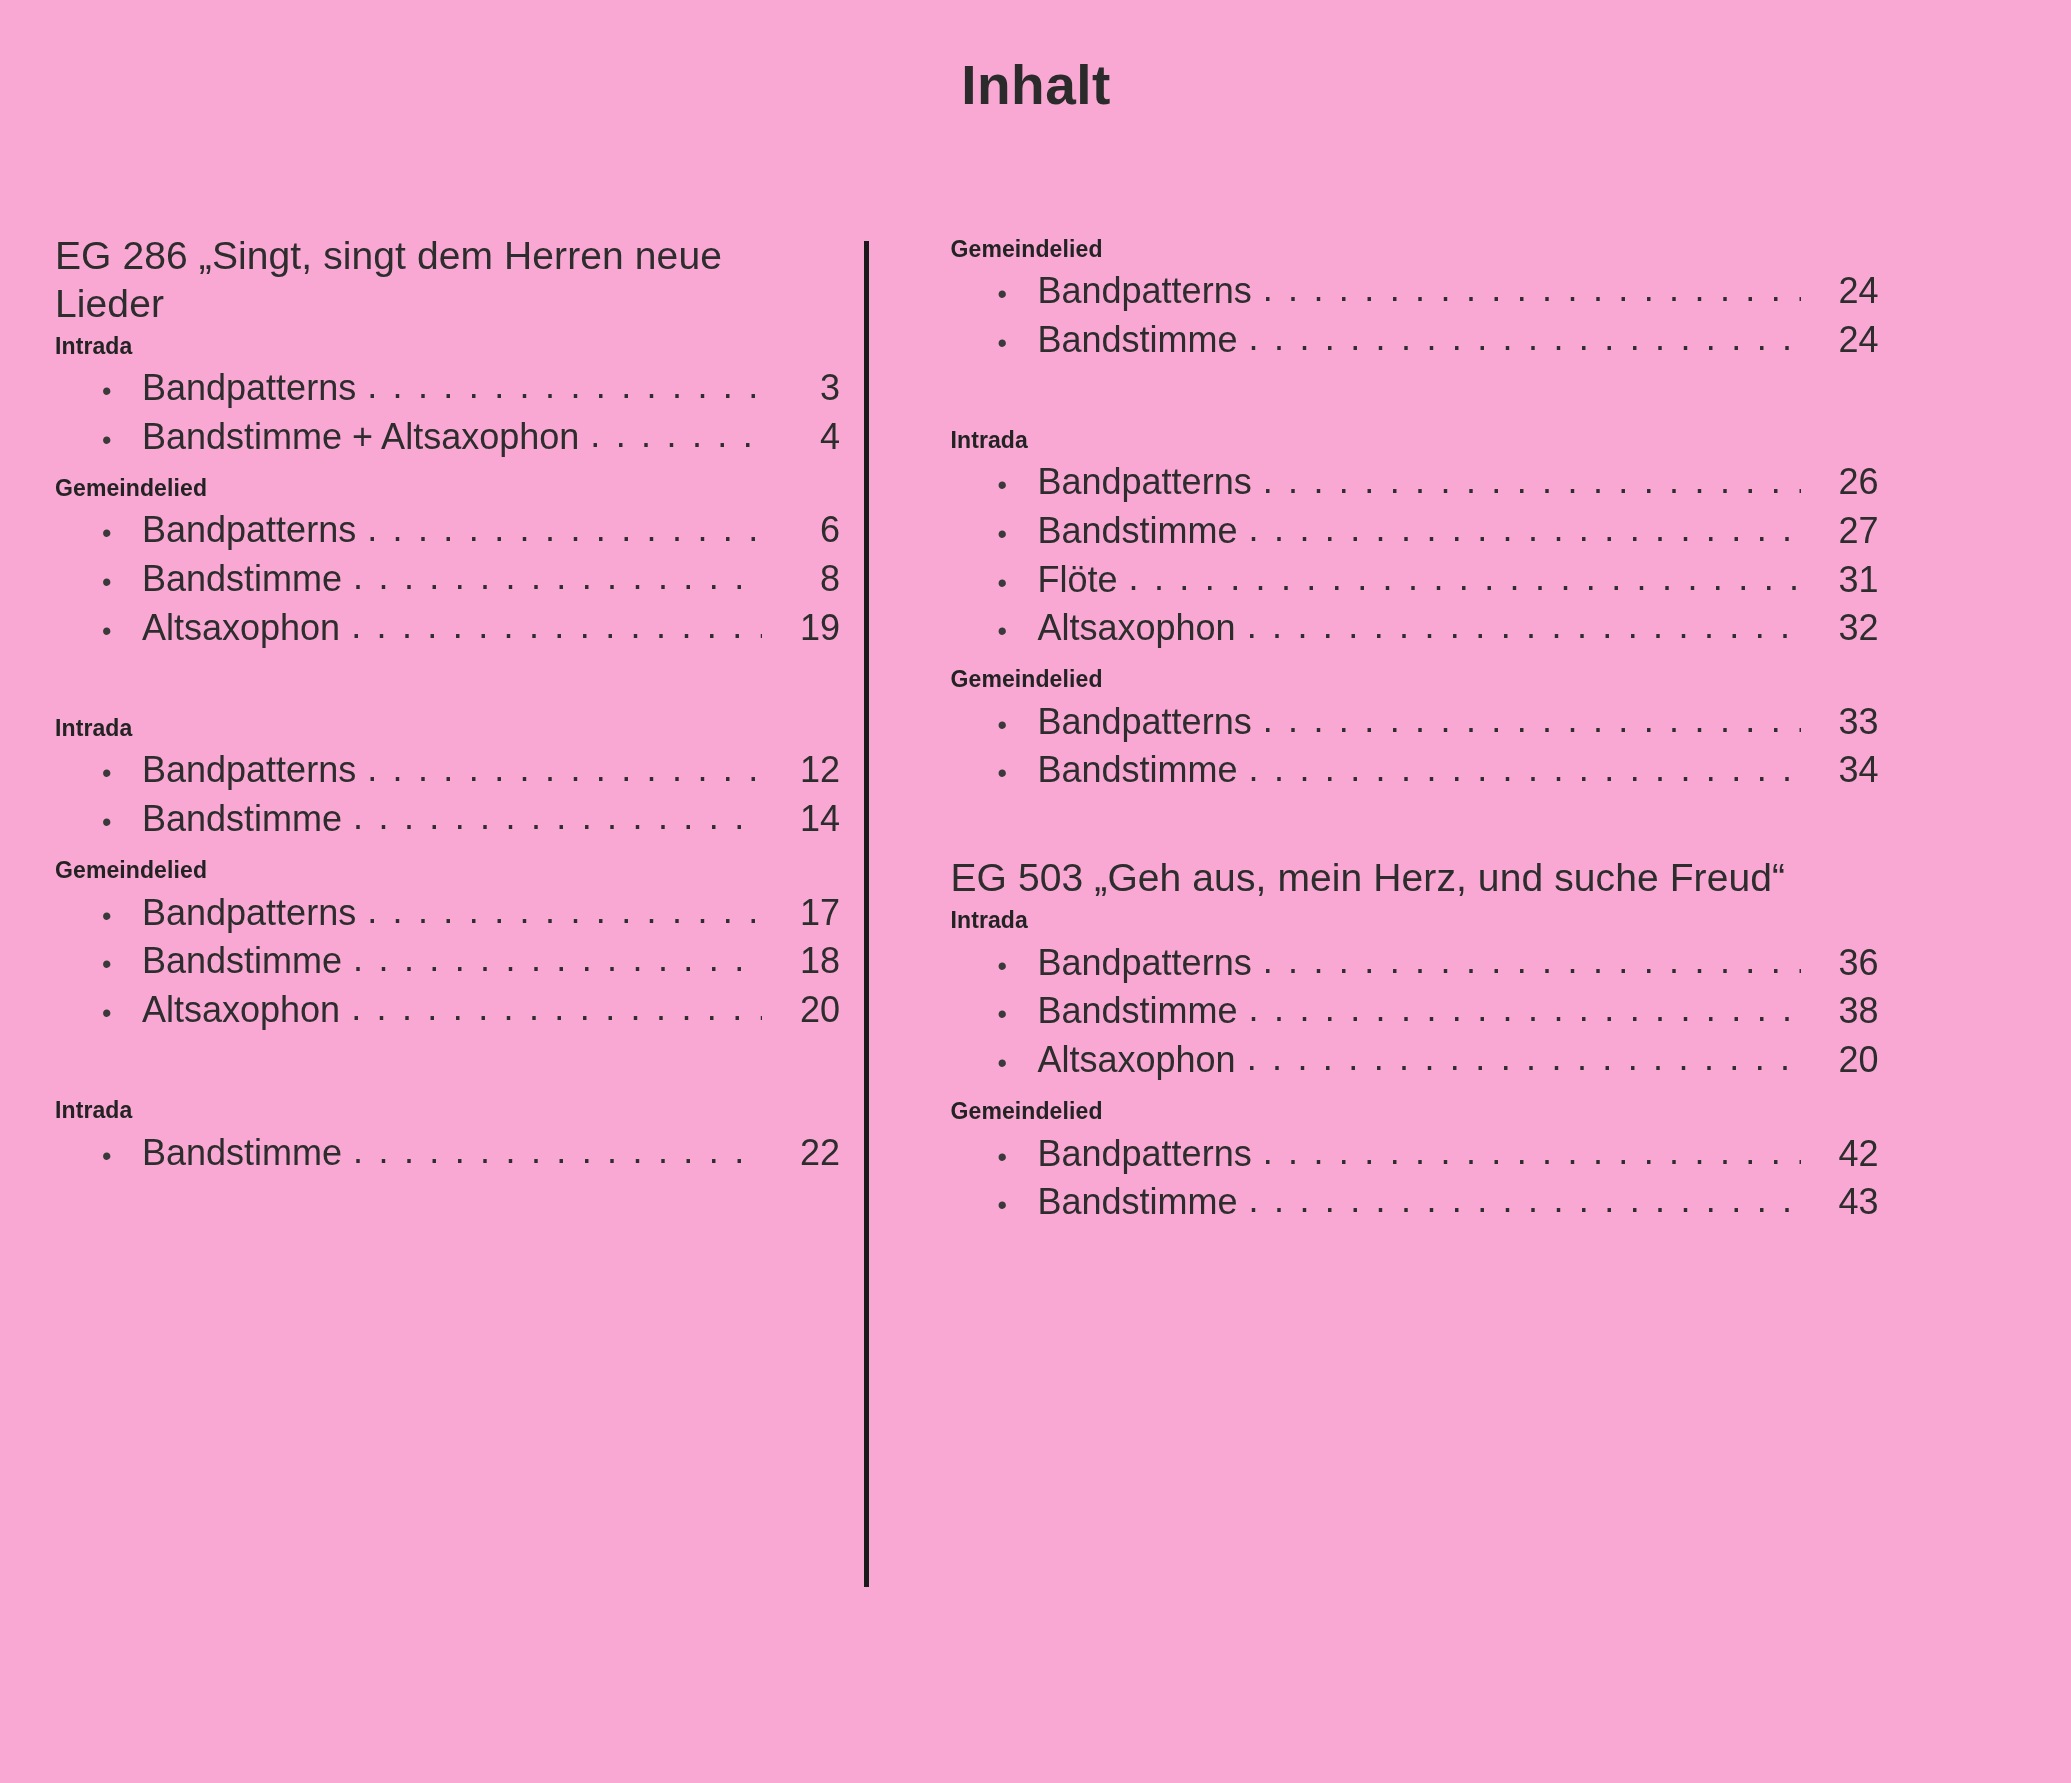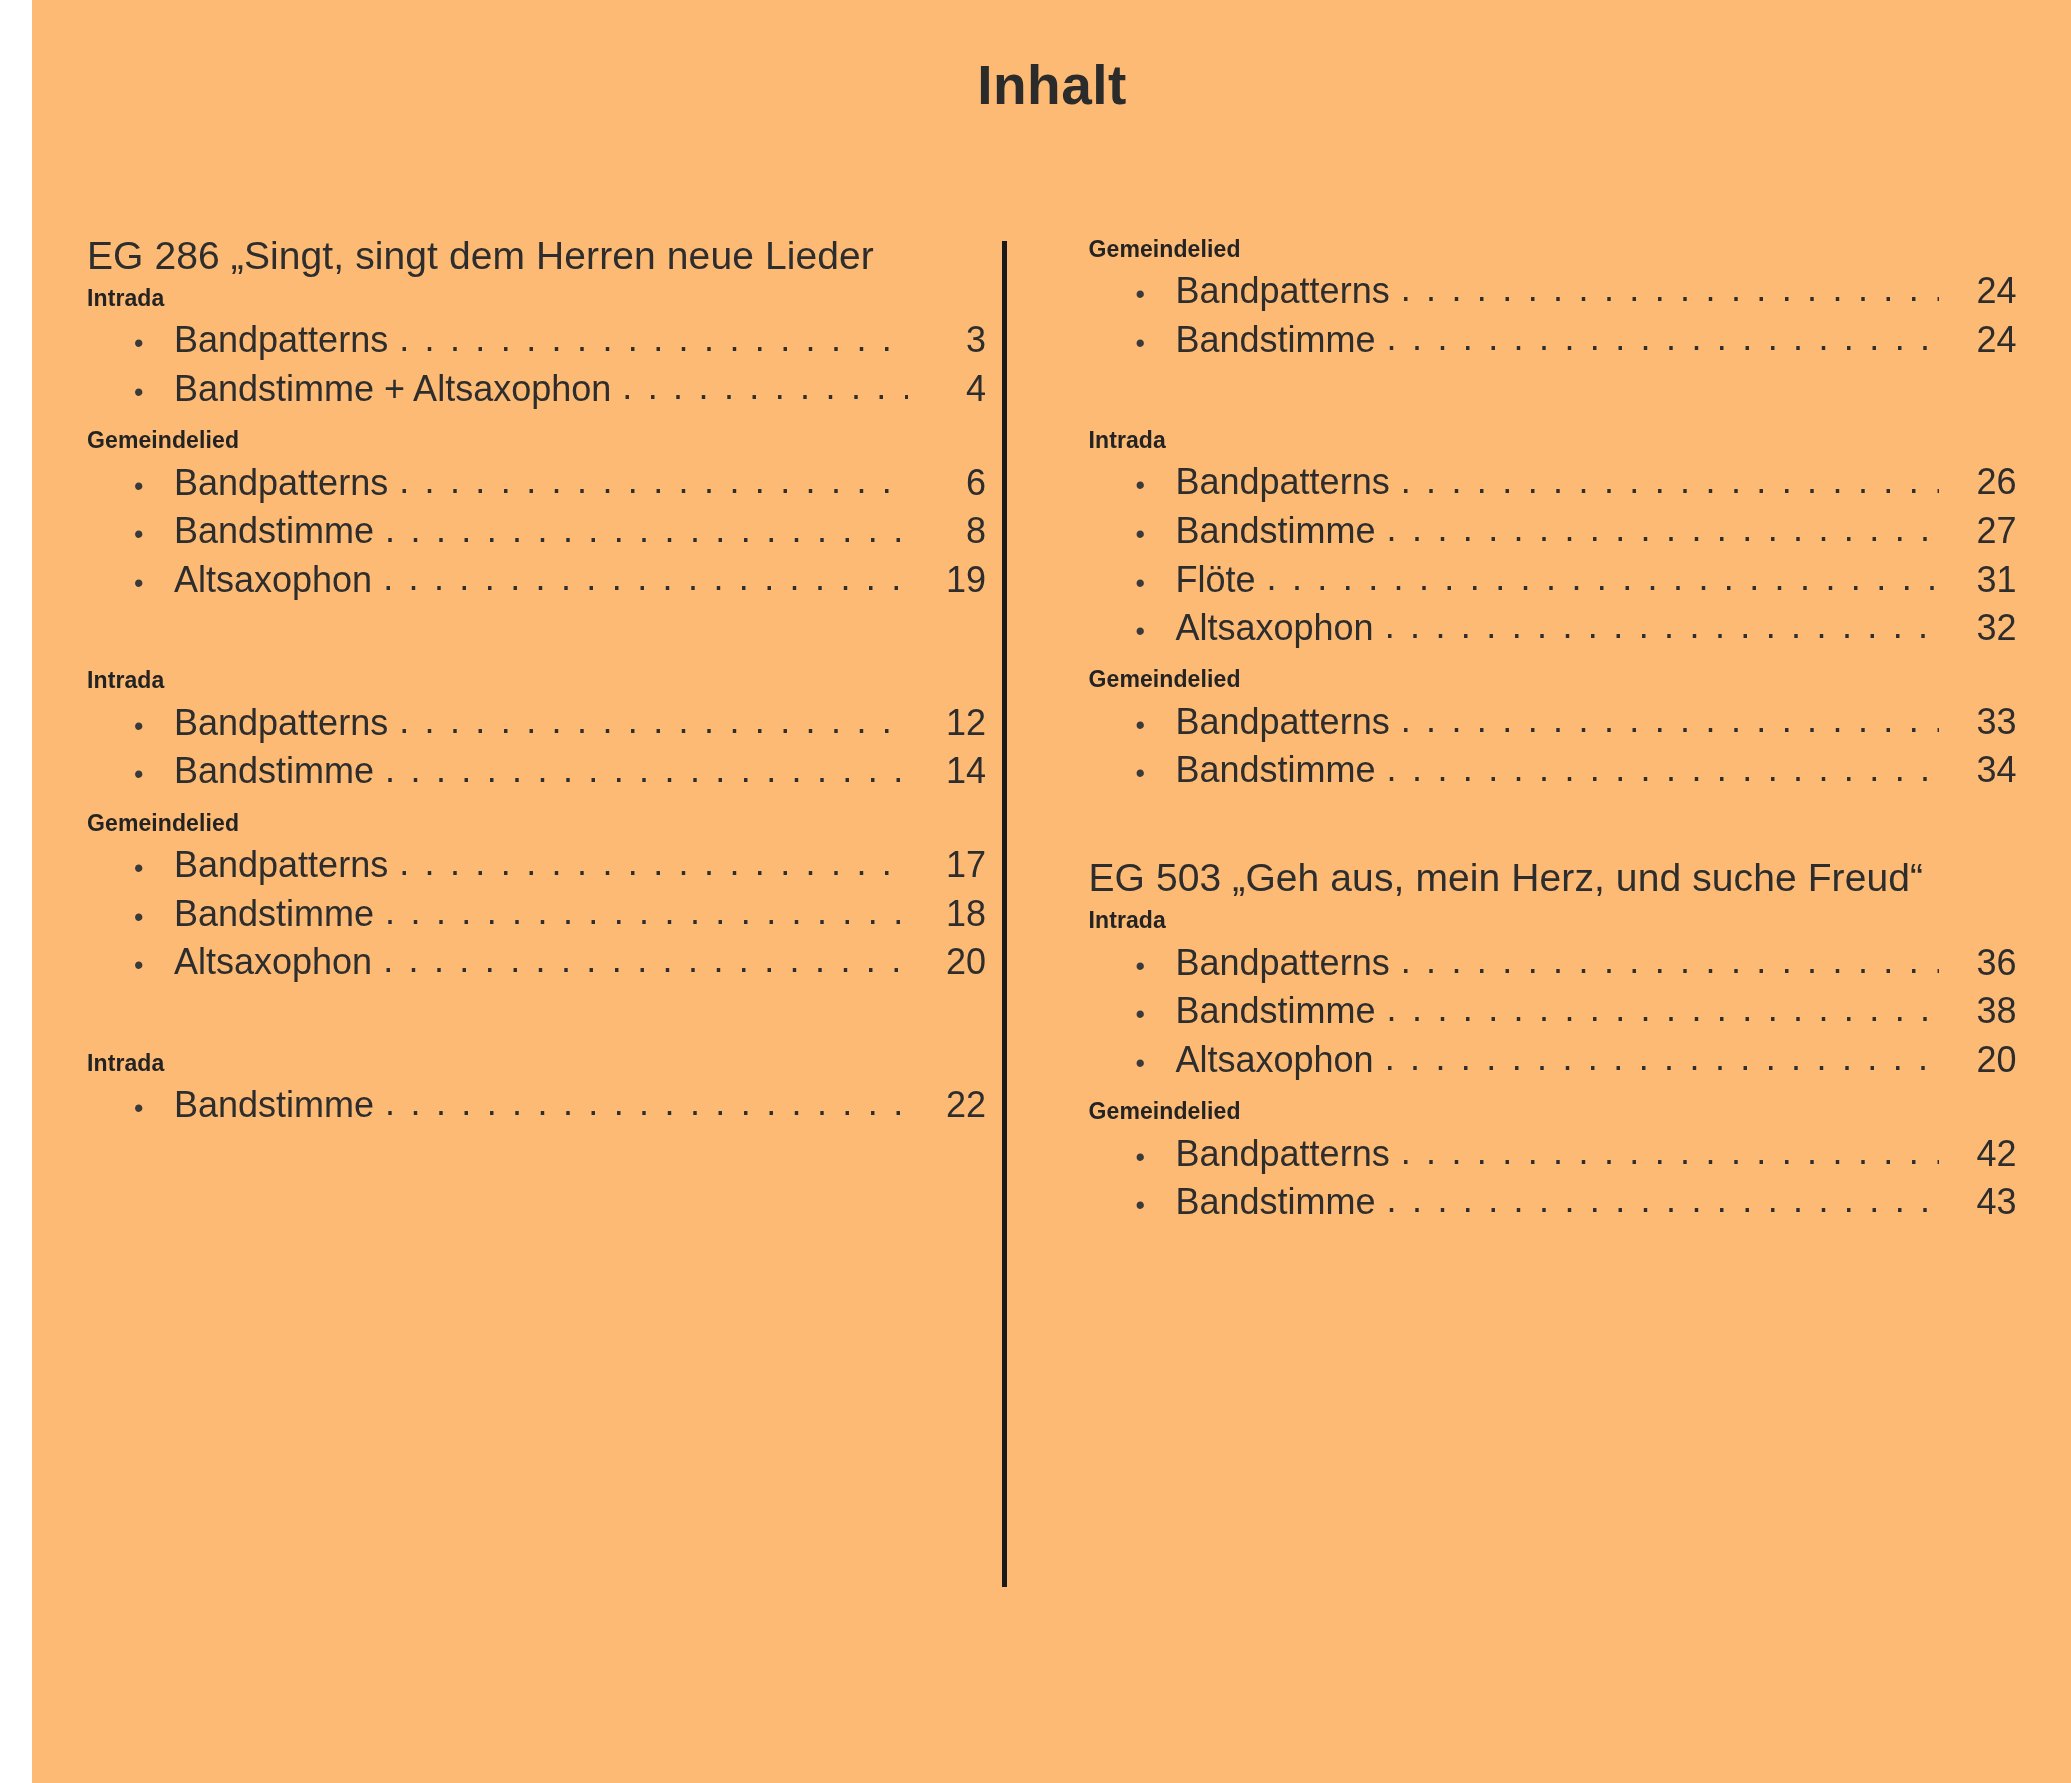--- a/index.html
+++ b/index.html
@@ -12,22 +12,21 @@
     height: 1784px;
     font-family: "Liberation Sans", sans-serif;
     color: #231f20;
     position: relative;
     overflow: hidden;
   }
 
   .page {
     position: absolute;
     inset: 0;
-    background: #fdba74;
-    margin-left: 32px;
+    background: #f9a8d4;
   }
 
   
   .page-title {
     position: absolute;
     top: 53px;
     left: 0;
     width: 100%;
     text-align: center;
     font-size: 55px;
@@ -43,23 +42,23 @@
     left: 0;
     width: 100%;
     height: 1364px;
     display: flex;
     align-items: flex-start;
   }
   .col {
     box-sizing: border-box;
   }
   .col-left {
-    width: 970px;
+    width: 864px;
     padding-left: 55px;
-    padding-right: 16px;
+    padding-right: 24px;
   }
   .divider {
     width: 4.5px;
     min-width: 4.5px;
     background: #1a1a1a;
     height: 1346px;
     margin: 9px 0 0 0;
   }
   .col-right {
     width: 1046px;

